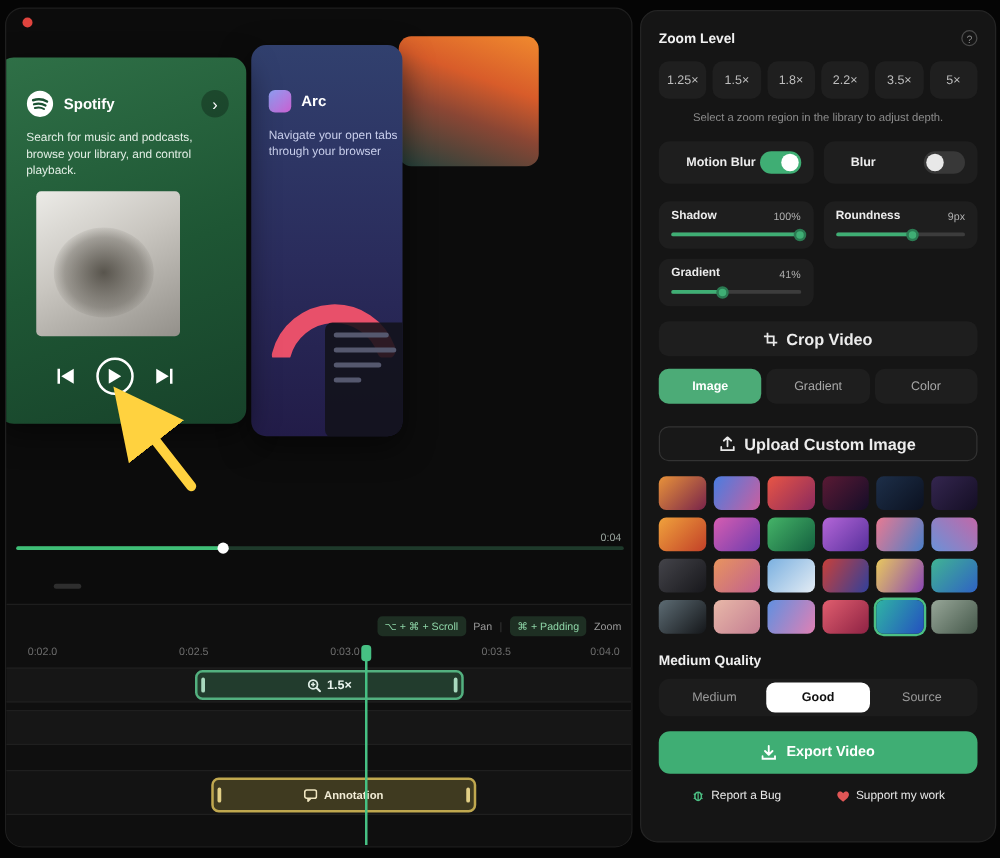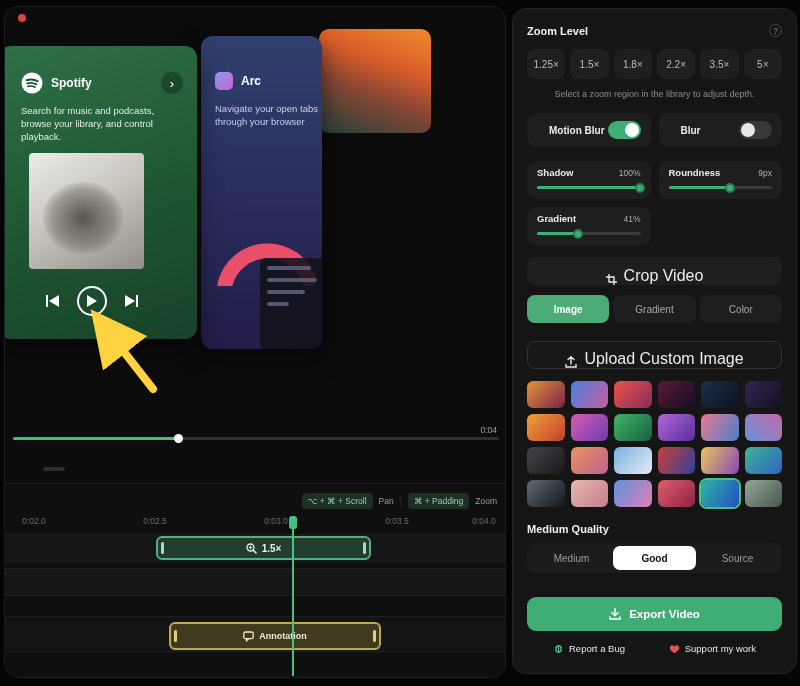--- a/index.html
+++ b/index.html
@@ -95,35 +95,35 @@
   .slider-row { display:flex; gap:8px; margin-top:14px; }
   .slider-row.single { margin-top:8px; }
   .slider-card { flex:1; height:38px; background:#1e1e1e; border-radius:9px; padding:6px 10px 0; }
   .slider-card.half { flex:0 0 calc(50% - 4px); }
   .sl-top { display:flex; justify-content:space-between; align-items:center; }
   .sl-label { color:#ececec; font-size:9.5px; font-weight:bold; }
   .sl-value { color:#b0b0b0; font-size:8.5px; }
   .sl-track { position:relative; margin-top:8px; height:3px; border-radius:2px; background:#3c3c3c; }
   .sl-fill { position:absolute; left:0; top:0; height:3px; border-radius:2px; background:#3fae74; }
   .sl-knob { position:absolute; top:-3.5px; width:10px; height:10px; border-radius:50%; background:#3fae74; border:2px solid #2b7a52; }
-  .wide-btn { margin-top:12px; height:28px; background:#1e1e1e; border-radius:8px; display:flex; align-items:flex-end;
-    justify-content:center; gap:7px; color:#ececec; font-size:16px; font-weight:normal; }
+  .wide-btn { margin-top:12px; height:28px; background:#1e1e1e; border-radius:8px; display:flex; align-items:center;
+    justify-content:center; gap:7px; color:#ececec; font-size:13px; font-weight:bold; }
   .wide-btn.outline { margin-top:18px; background:#181818; border:1px solid #333; }
   .bg-tabs { display:flex; gap:4px; margin-top:10px; }
   .bg-tab { flex:1; height:28px; background:#1e1e1e; border-radius:8px; color:#a8a8a8; font-size:10px;
     display:flex; align-items:center; justify-content:center; }
   .bg-tab.active { background:#4cab77; color:#fff; font-weight:bold; }
   .wp-grid { display:grid; grid-template-columns:repeat(6,1fr); gap:6px; margin-top:12px; }
   .wp { height:27px; border-radius:6px; }
   .wp-selected { box-shadow:0 0 0 2px #4cc084; }
   .eq-title { margin-top:16px; color:#f0f0f0; font-size:11px; font-weight:bold; }
   .eq-seg { margin-top:8px; background:#1c1c1c; border-radius:9px; padding:3px; display:flex; height:30px; }
   .eq-opt { flex:1; border-radius:7px; color:#9a9a9a; font-size:10px; display:flex; align-items:center; justify-content:center; }
   .eq-opt.active { background:#fff; color:#111; font-weight:bold; }
-  .export-btn { margin-top:24px; height:34px; background:#3fae74; border-radius:9px; display:flex; align-items:center;
+  .export-btn { margin-top:12px; height:34px; background:#3fae74; border-radius:9px; display:flex; align-items:center;
     justify-content:center; gap:8px; color:#fff; font-size:11.5px; font-weight:bold; }
   .rp-footer { margin-top:12px; display:flex; justify-content:space-between; padding:0 26px; }
   .footer-link { display:flex; align-items:center; gap:5px; color:#e8e8e8; font-size:9.5px; }
 </style>
 </head>
 <body>
 
 <div id="left-panel">
   <div class="record-dot"></div>
 

